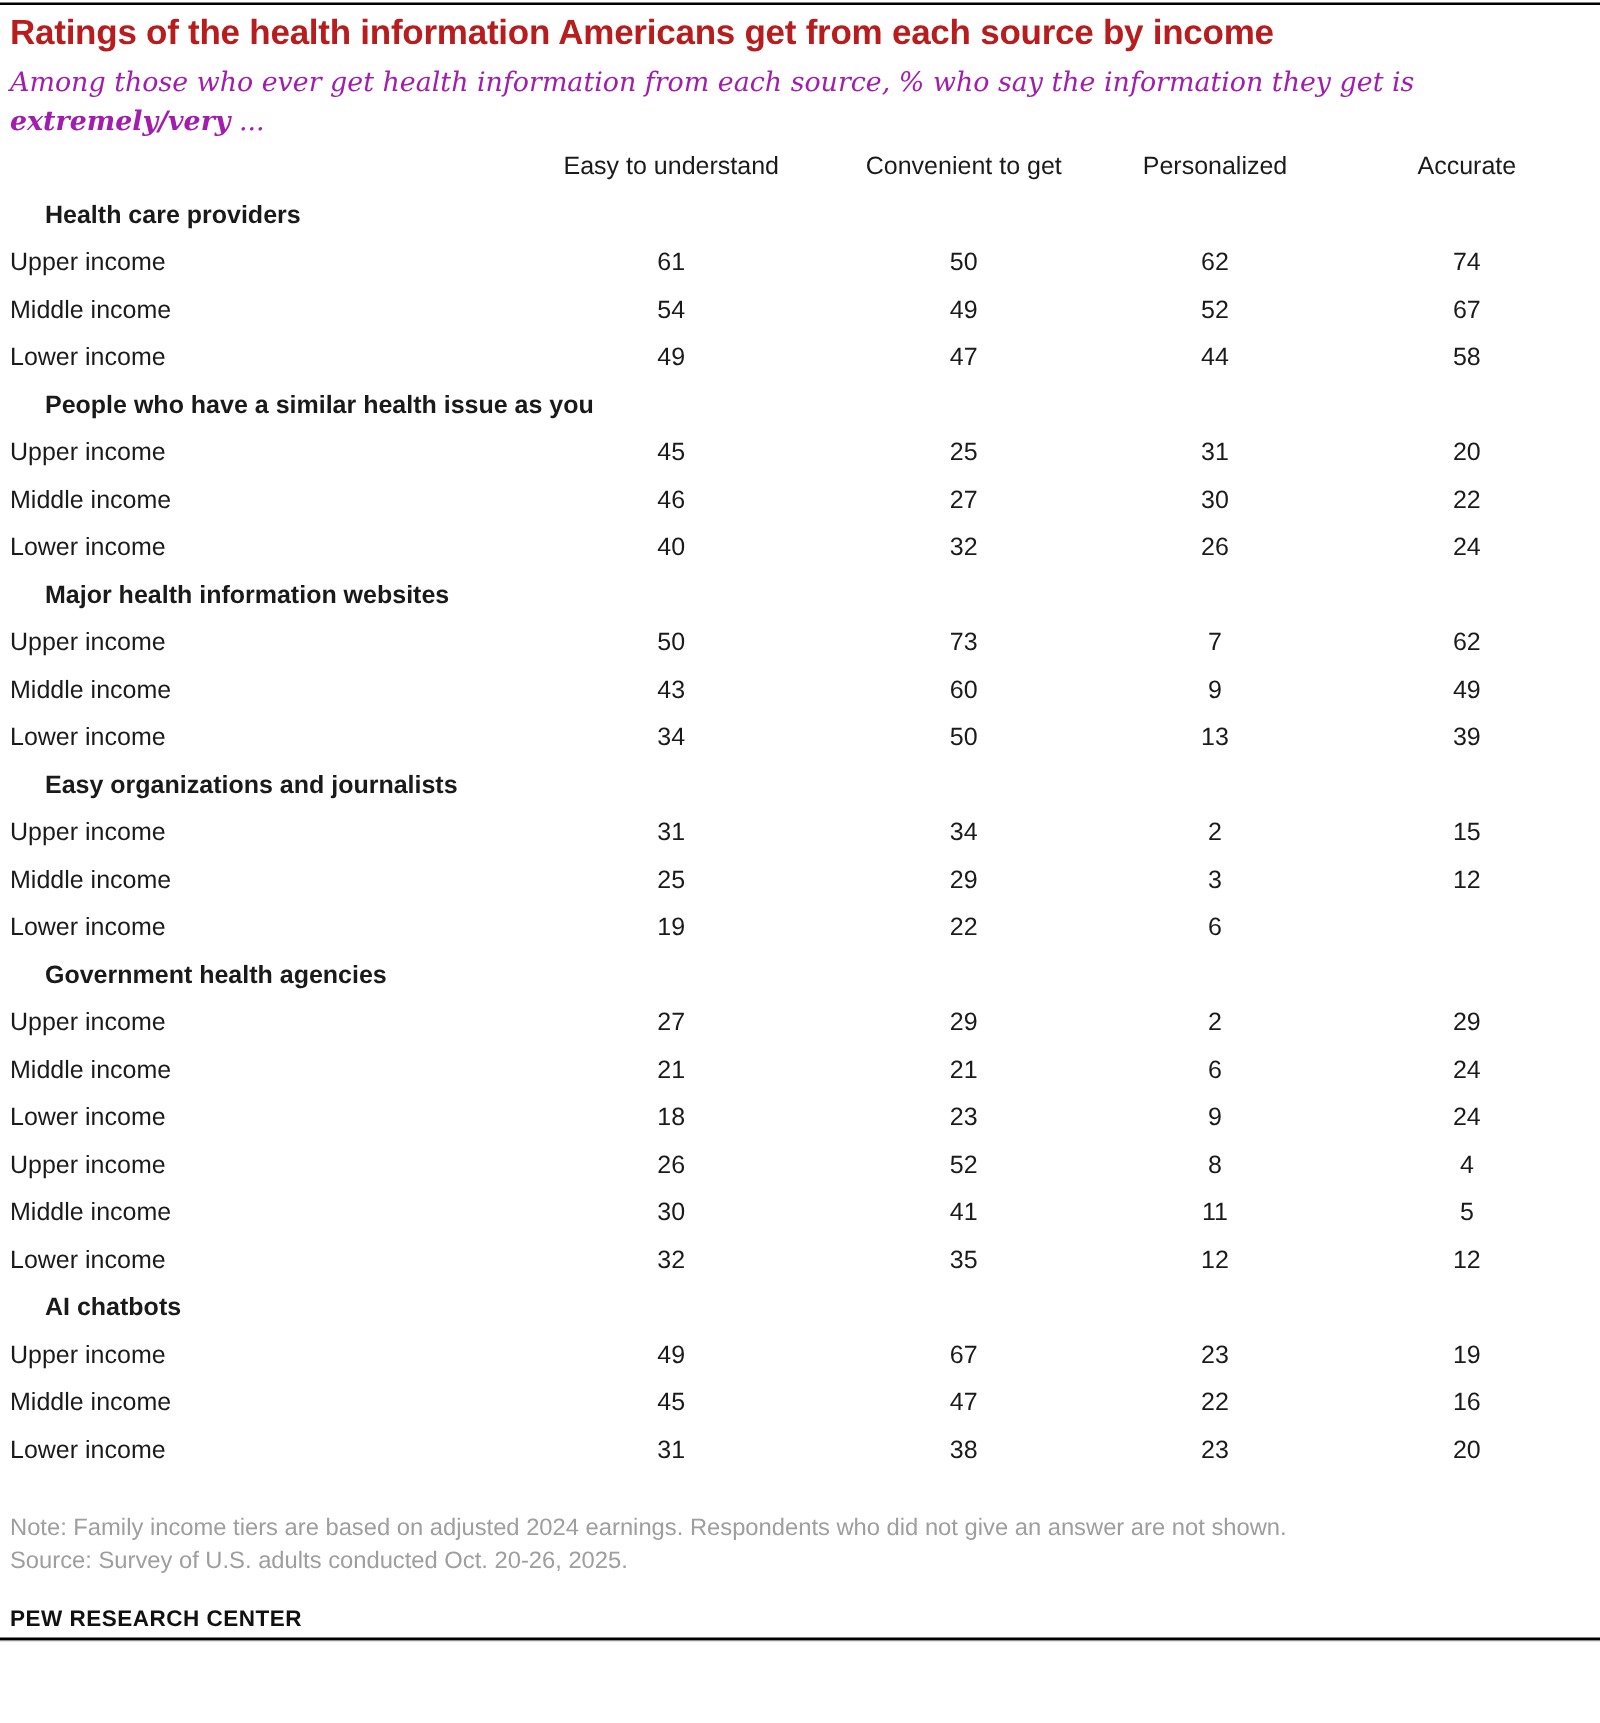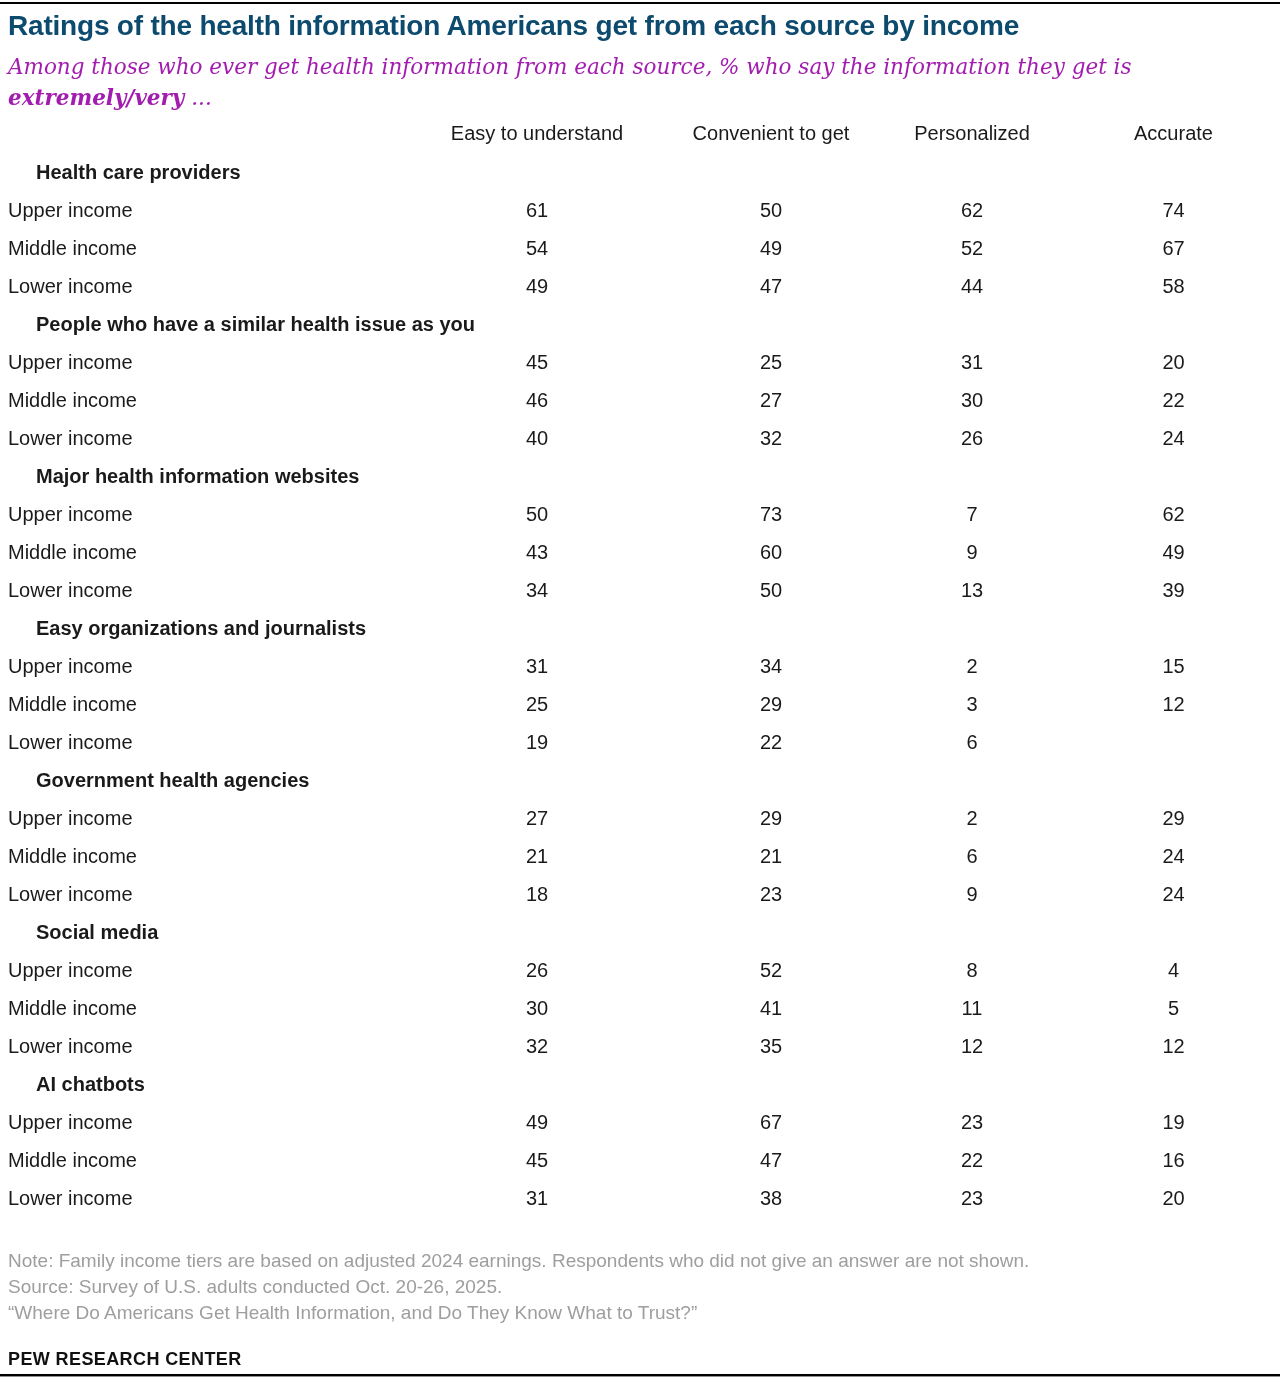--- a/index.html
+++ b/index.html
@@ -17,21 +17,21 @@
   .top-rule {
     margin-top: 2px;
     height: 2px;
     background: #000000;
   }
   .title {
     margin: 5px 8px 0 8px;
     font-size: 28px;
     font-weight: bold;
     line-height: 34px;
-    color: #0c4a6e;
+    color: #b91c1c;
     letter-spacing: -0.2px;
   }
   .subtitle {
     margin: 8px 8px 0 8px;
     font-family: "DejaVu Serif", serif;
     font-style: italic;
     font-size: 21.5px;
     line-height: 31px;
     color: #a21caf;
   }
@@ -225,27 +225,20 @@
       <div class="val-cell cell-last">24</div>
     </div>
     <div class="grid row">
       <div class="label-cell">Lower income</div>
       <div class="val-cell">18</div>
       <div class="val-cell">23</div>
       <div class="val-cell">9</div>
       <div class="val-cell cell-last">24</div>
     </div>
     <div class="grid row">
-      <div class="label-cell section-name">Social media</div>
-      <div class="val-cell"></div>
-      <div class="val-cell"></div>
-      <div class="val-cell"></div>
-      <div class="val-cell cell-last"></div>
-    </div>
-    <div class="grid row">
       <div class="label-cell">Upper income</div>
       <div class="val-cell">26</div>
       <div class="val-cell">52</div>
       <div class="val-cell">8</div>
       <div class="val-cell cell-last">4</div>
     </div>
     <div class="grid row">
       <div class="label-cell">Middle income</div>
       <div class="val-cell">30</div>
       <div class="val-cell">41</div>
@@ -282,20 +275,20 @@
     </div>
     <div class="grid row">
       <div class="label-cell">Lower income</div>
       <div class="val-cell">31</div>
       <div class="val-cell">38</div>
       <div class="val-cell">23</div>
       <div class="val-cell cell-last">20</div>
     </div>
   </div>
 
-<p class="notes"><span>Note: Family income tiers are based on adjusted 2024 earnings. Respondents who did not give an answer are not shown.</span><br><span>Source: Survey of U.S. adults conducted Oct. 20-26, 2025.</span><br><span>“Where Do Americans Get Health Information, and Do They Know What to Trust?”</span></p>
+<p class="notes"><span>Note: Family income tiers are based on adjusted 2024 earnings. Respondents who did not give an answer are not shown.</span><br><span>Source: Survey of U.S. adults conducted Oct. 20-26, 2025.</span><br></p>
 
 <div class="brand">PEW RESEARCH CENTER</div>
 
 <div class="bottom-rule">
   <div class="black"></div>
   <div class="gray"></div>
 </div>
 
 </body></html>

